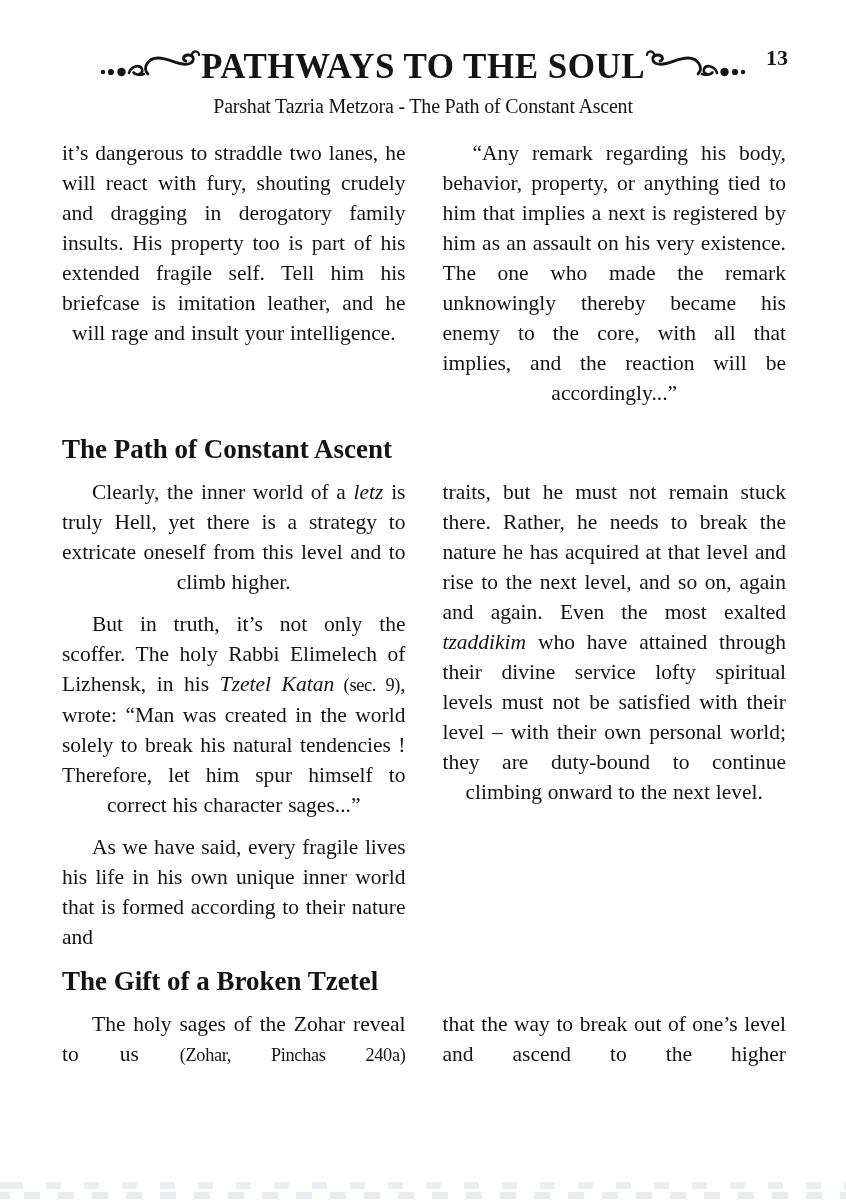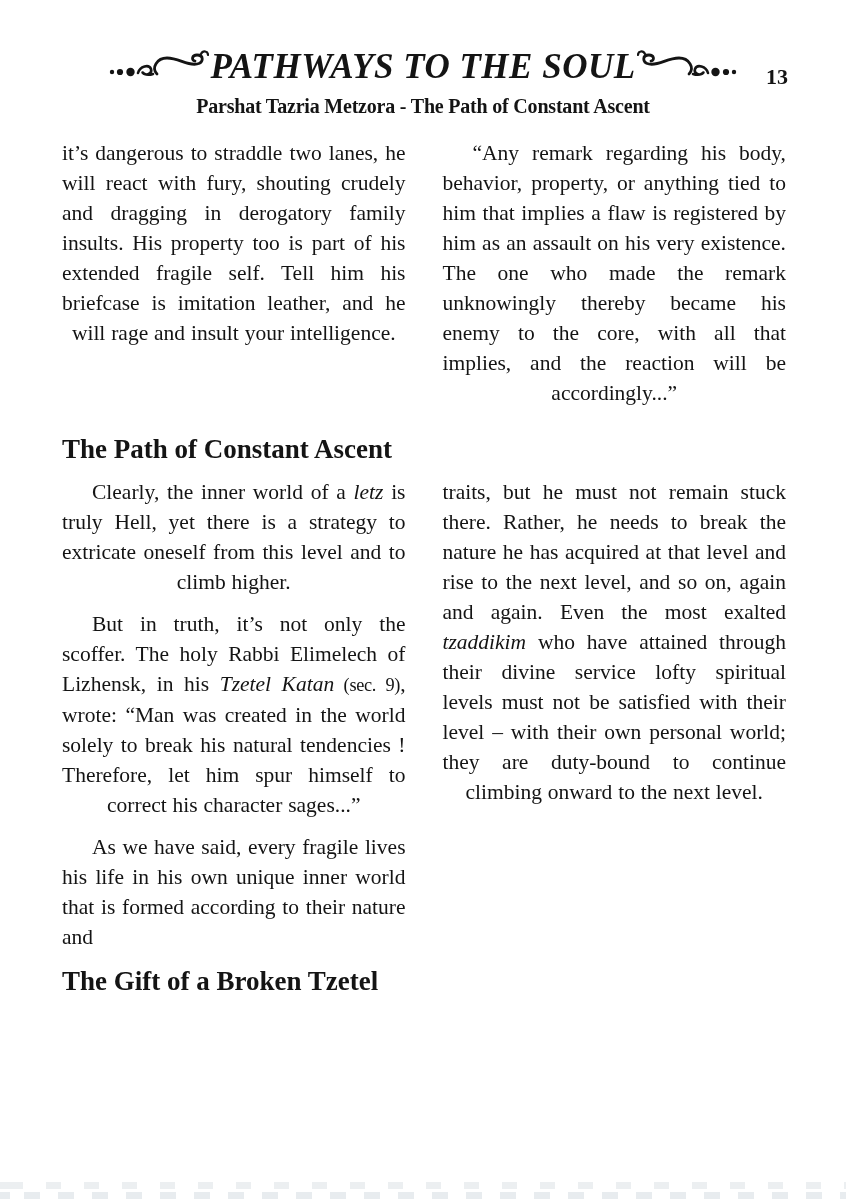--- a/index.html
+++ b/index.html
@@ -10,36 +10,36 @@
     font-family: "Liberation Serif", serif;
     overflow: hidden;
     position: relative;
   }
   .page { width: 846px; height: 1200px; position: relative; }
 
   
   header { padding-top: 44px; text-align: center; position: relative; }
   .title-row {
     display: flex; align-items: center; justify-content: center;
-    gap: 1px; height: 44px; font-style: italic;
+    gap: 1px; height: 44px;
   }
   .book-title {
     font-size: 35px; font-weight: bold; letter-spacing: 0.5px;
     white-space: nowrap; line-height: 1;
   }
   .flourish { display: inline-block; width: 102px; height: 36px; }
   .flourish svg { width: 100%; height: 100%; }
   .flourish.mirror svg { transform: scaleX(-1); }
   .page-number {
-    position: absolute; top: 64px; right: 58px;
+    position: absolute; top: 45px; right: 58px;
     font-size: 22px; font-weight: bold;
   }
   .subtitle {
     margin-top: 7px;
-    font-size: 20px; font-weight: bold; letter-spacing: -0.2px; text-align: center;
+    font-size: 20px; font-weight: normal; letter-spacing: -0.2px; text-align: center;
   }
 
   
   main { padding: 20px 60px 0 62px; }
   .section-heading {
     text-align: left; font-size: 27px; font-weight: bold;
     margin: 14px 0 12px 0;
   }
   .cols { display: flex; gap: 37px; }
   .col { flex: 1 1 0; min-width: 0; }
@@ -106,41 +106,49 @@
   </header>
 
   <main>
 
     <section>
       <div class="cols">
         <div class="col">
             <p class="para"><span>it’s dangerous to straddle two lanes, he will react with fury, shouting crudely and dragging in derogatory family insults. His property too is part of his extended fragile self. Tell him his briefcase is imitation leather, and he will rage and insult your intelligence.</span></p>
           </div>
         <div class="col">
-            <p class="para indent"><span>“Any remark regarding his body, behavior, property, or anything tied to him that implies a flaw is registered by him as an assault on his very existence. The one who made the remark unknowingly thereby became his enemy to the core, with all that implies, and the reaction will be accordingly...”</span></p>
+            <p class="para indent"><span>“Any remark regarding his body, behavior, property, or anything tied to him that implies a next is registered by him as an assault on his very existence. The one who made the remark unknowingly thereby became his enemy to the core, with all that implies, and the reaction will be accordingly...”</span></p>
           </div>
       </div>
     </section>
 
     <section>
       <h3 class="section-heading">The Path of Constant Ascent</h3>
       <div class="cols">
         <div class="col">
             <p class="para indent"><span>Clearly, the inner world of a </span><span class="em">letz</span><span> is truly Hell, yet there is a strategy to extricate oneself from this level and to climb higher.</span></p>
             <p class="para indent"><span>But in truth, it’s not only the scoffer. The holy Rabbi Elimelech of Lizhensk, in his </span><span class="em">Tzetel Katan</span><span class="small"> (sec. 9)</span><span>, wrote: “Man was created in the world solely to break his natural tendencies ! Therefore, let him spur himself to correct his character sages...”</span></p>
             <p class="para indent cont"><span>As we have said, every fragile lives his life in his own unique inner world that is formed according to their nature and</span></p>
           </div>
         <div class="col">
             <p class="para"><span>traits, but he must not remain stuck there. Rather, he needs to break the nature he has acquired at that level and rise to the next level, and so on, again and again. Even the most exalted </span><span class="em">tzaddikim</span><span> who have attained through their divine service lofty spiritual levels must not be satisfied with their level – with their own personal world; they are duty-bound to continue climbing onward to the next level.</span></p>
           </div>
       </div>
     </section>
 
     <section>
       <h3 class="section-heading">The Gift of a Broken Tzetel</h3>
+      <div class="cols">
+        <div class="col">
+            <p class="para indent cont"><span>The holy sages of the Zohar reveal to us </span><span class="small">(Zohar, Pinchas 240a)</span></p>
+          </div>
+        <div class="col">
+            <p class="para cont"><span>that the way to break out of one’s level and ascend to the higher</span></p>
+          </div>
+      </div>
     </section>
 
   </main>
 
   <div class="edge-artifact">
     <div class="row1"></div>
     <div class="row2"></div>
   </div>
 
 </div>

